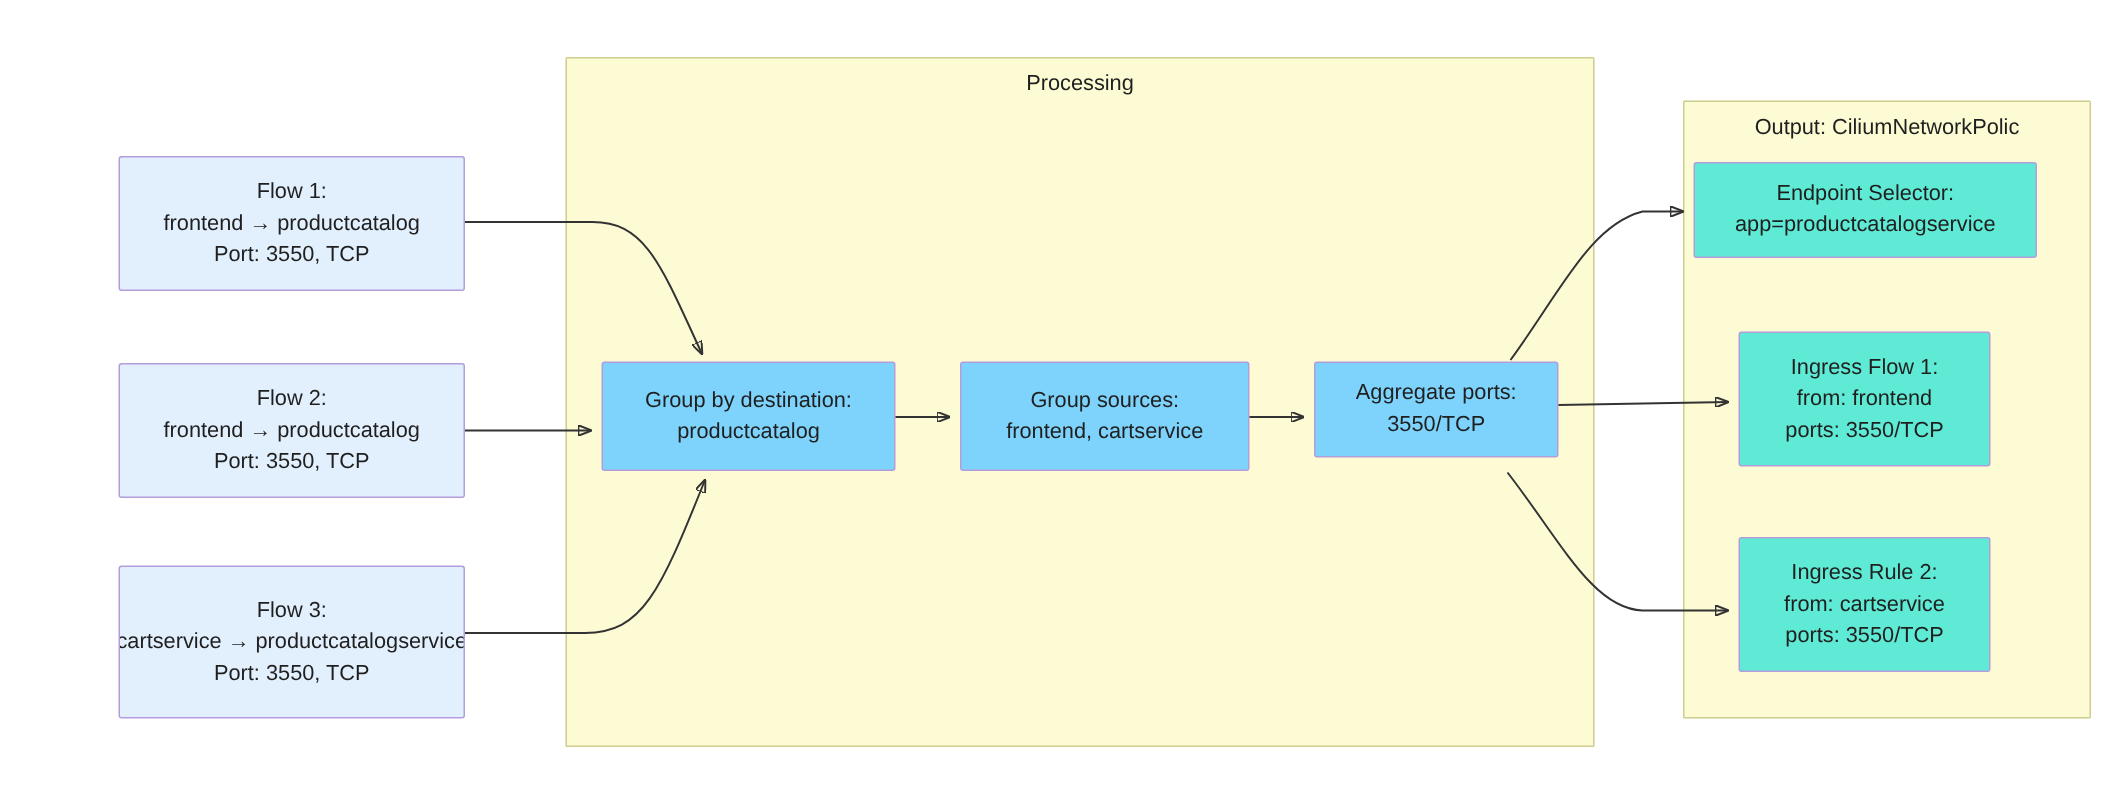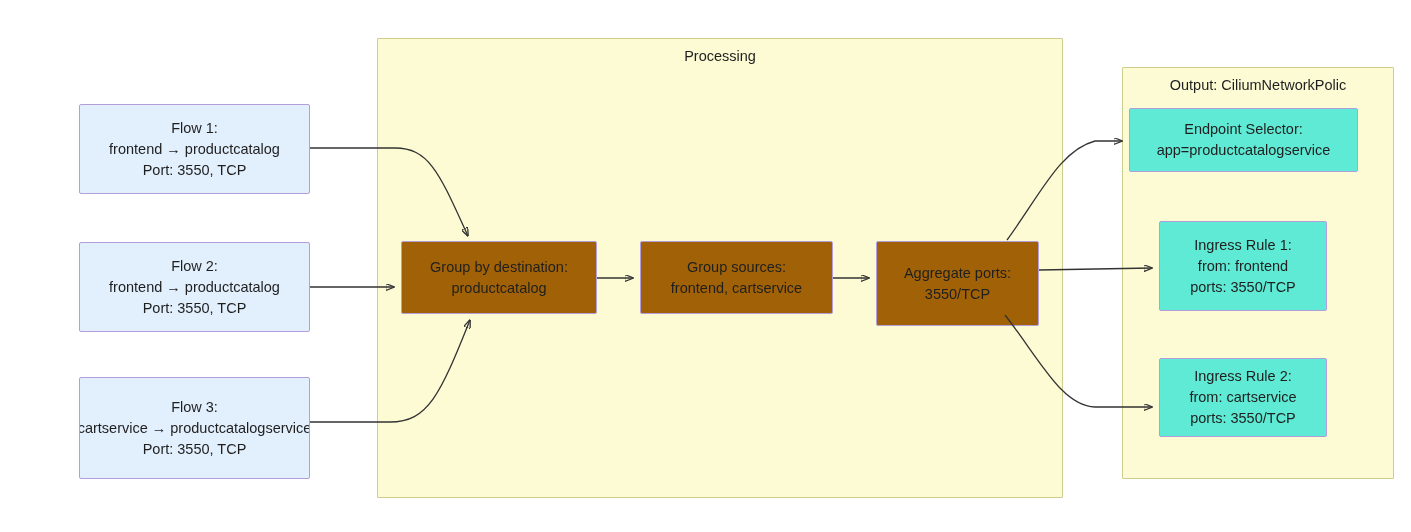--- a/index.html
+++ b/index.html
@@ -51,21 +51,21 @@
     color: #1f1f1f;
     line-height: 21px;
     text-align: center;
     white-space: nowrap;
   }
   .node .ln {
     display: block;
     white-space: nowrap;
   }
   .node-blue { background: #e2effd; }
-  .node-peach { background: #a16207; }
+  .node-peach { background: #7dd3fc; }
   .node-green { background: #5eead4; }
   .node-clip {
     overflow: hidden;
   }
   svg.edges {
     position: absolute;
     top: 0;
     left: 0;
     width: 1411px;
     height: 532px;
@@ -109,41 +109,41 @@
   <div class="node node-peach" style="left:401px; top:241px; width:196px; height:73px;">
     <span class="ln">Group by destination:</span>
     <span class="ln">productcatalog</span>
   </div>
 
   <div class="node node-peach" style="left:640px; top:241px; width:193px; height:73px;">
     <span class="ln">Group sources:</span>
     <span class="ln">frontend, cartservice</span>
   </div>
 
-  <div class="node node-peach" style="left:876px; top:241px; width:163px; height:85px;">
+  <div class="node node-peach" style="left:876px; top:241px; width:163px; height:64px;">
     <span class="ln">Aggregate ports:</span>
     <span class="ln">3550/TCP</span>
   </div>
 
   <div class="subgraph" style="left:1106px; top:67px; width:272px; height:412px;margin-left:16px;">
     <div class="subgraph-title">Output: CiliumNetworkPolic</div>
   </div>
 
   <div class="node node-green" style="left:1129px; top:108px; width:229px; height:64px;">
     <span class="ln">Endpoint Selector:</span>
     <span class="ln">app=productcatalogservice</span>
   </div>
 
   <div class="node node-green" style="left:1159px; top:221px; width:168px; height:90px;">
-    <span class="ln">Ingress Rule 1:</span>
+    <span class="ln">Ingress Flow 1:</span>
     <span class="ln">from: frontend</span>
     <span class="ln">ports: 3550/TCP</span>
   </div>
 
-  <div class="node node-green" style="left:1159px; top:358px; width:168px; height:79px;">
+  <div class="node node-green" style="left:1159px; top:358px; width:168px; height:90px;">
     <span class="ln">Ingress Rule 2:</span>
     <span class="ln">from: cartservice</span>
     <span class="ln">ports: 3550/TCP</span>
   </div>
 
   <svg class="edges" viewBox="0 0 1411 532" xmlns="http://www.w3.org/2000/svg">
     <defs>
       <marker id="arrowhead" markerWidth="9" markerHeight="7" refX="8.4" refY="3.5" orient="auto" markerUnits="userSpaceOnUse">
         <path d="M0,0 L9,3.5 L0,7 z" fill="#333333" stroke="none"></path>
       </marker>

